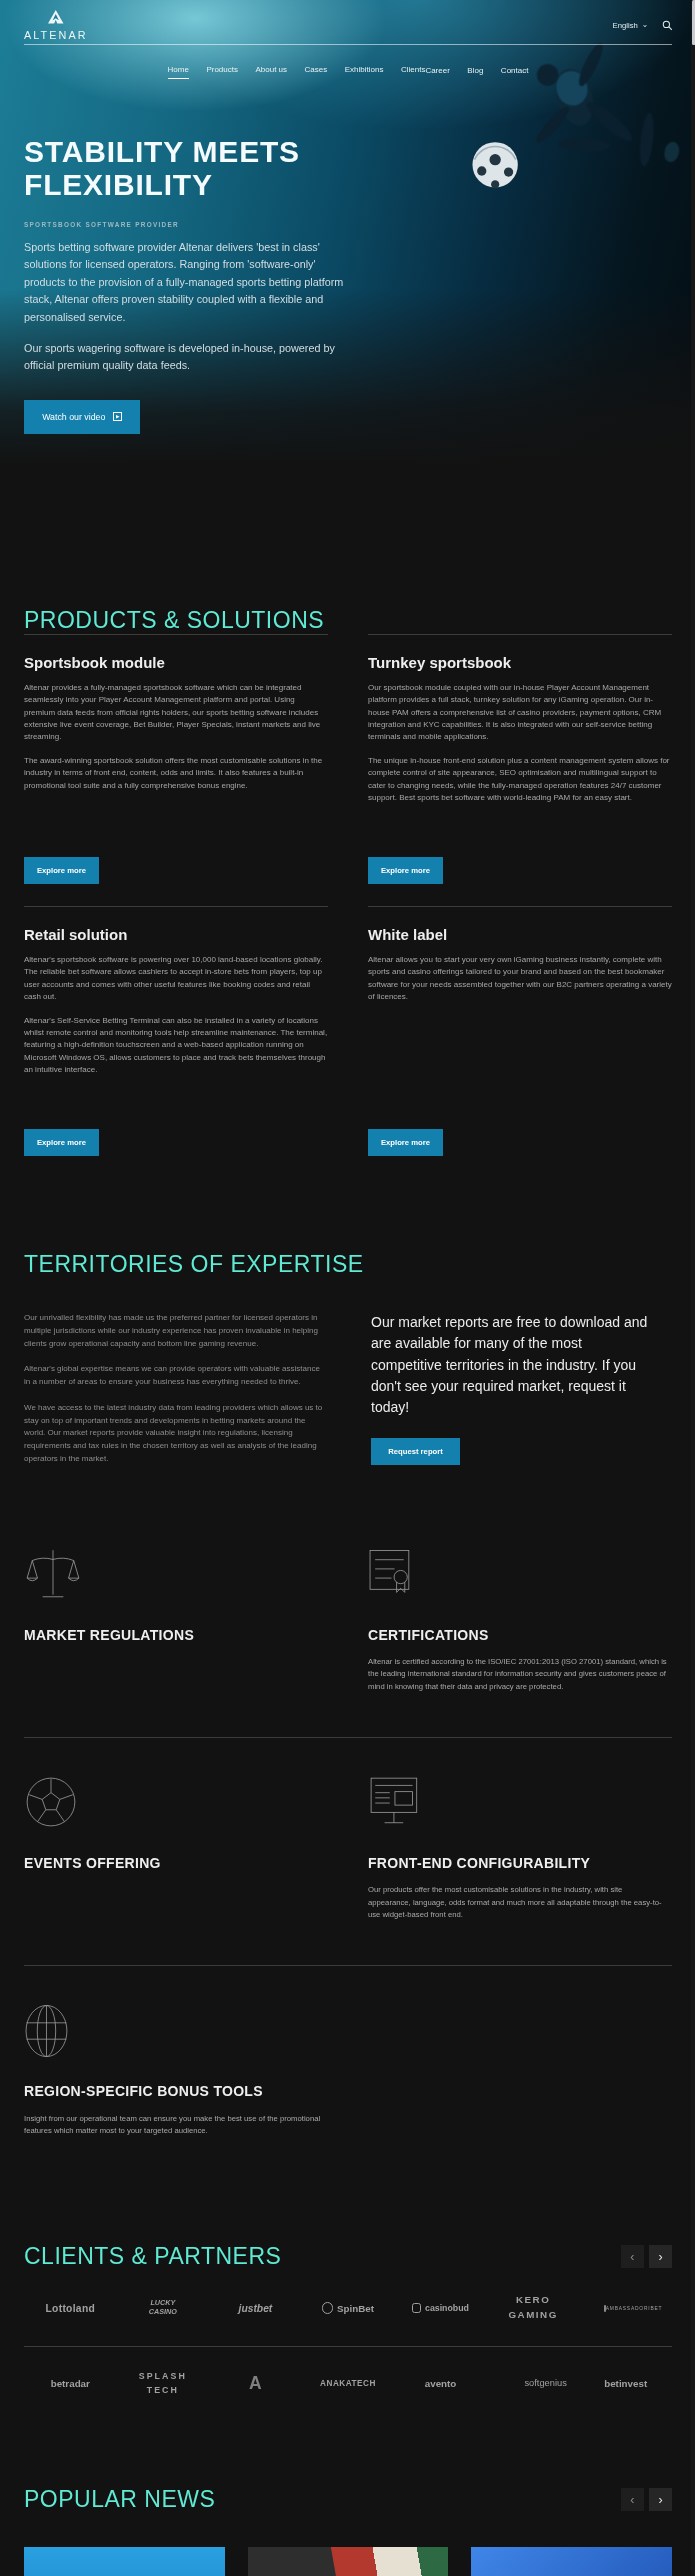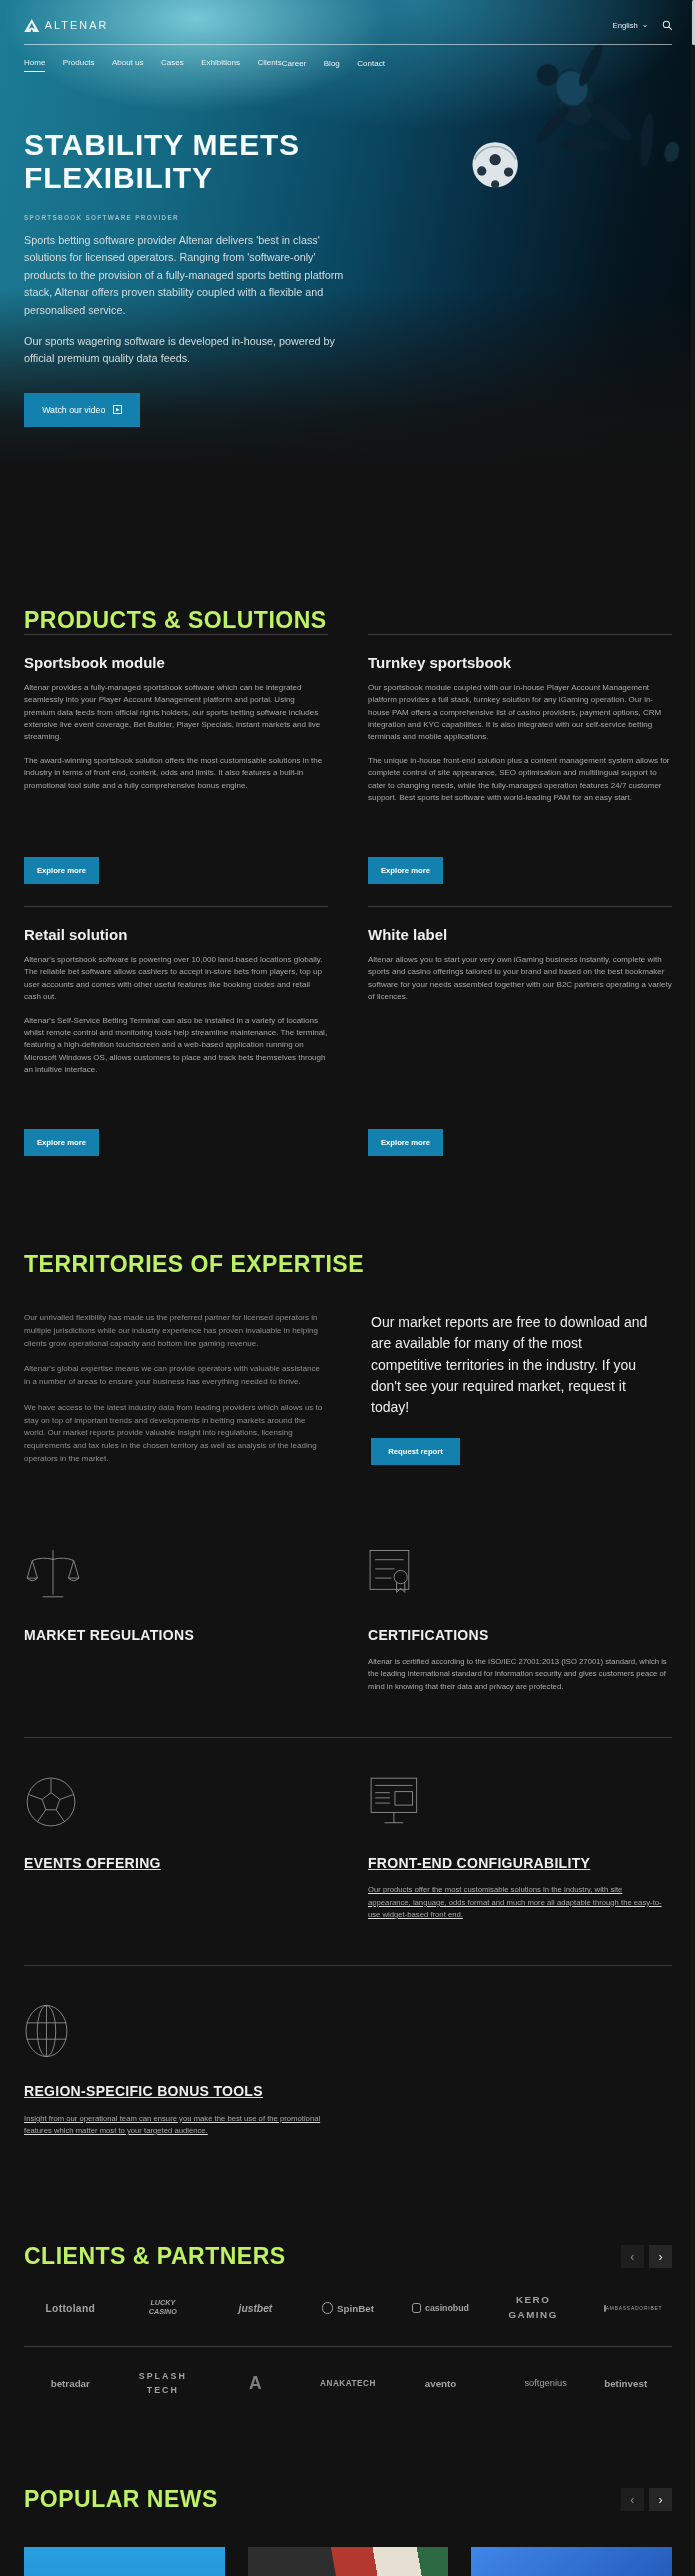--- a/index.html
+++ b/index.html
@@ -17,64 +17,64 @@
       radial-gradient(ellipse 319px 155px at 28% 4%, rgba(150,230,240,.75), transparent 60%),
       radial-gradient(ellipse 464px 216px at 60% 0%, rgba(60,170,200,.5), transparent 60%),
       linear-gradient(102deg, #1d7d97 0%, #146781 26%, #0b4a64 48%, #072c41 68%, #05161f 86%, #040d13 100%);
   }
   .hero:after { content:""; position:absolute; left:0; right:0; bottom:0; height:175px;
     background:linear-gradient(180deg, rgba(18,18,18,0) 0%, rgba(18,18,18,.85) 70%, #121212 100%); pointer-events:none; }
   .hero-art { position:absolute; top:10.3px; right:5.2px; width:268px; height:222px; z-index:1; }
 
   header { position:relative; z-index:5; padding-top:13.4px; }
   .brandrow { display:flex; justify-content:space-between; align-items:center; height:24px; }
-  .brand { display:flex; align-items:center; gap:5.2px; }
+  .brand { display:flex; align-items:center; gap:5.2px;flex-direction:column; }
   .brand-name { color:#eef6f8; font-size:10.8px; letter-spacing:2.1px; font-weight:500; }
   .hdr-right { display:flex; align-items:center; gap:13.4px; color:#e3edf0; }
   .lang { display:flex; align-items:center; gap:4.1px; font-size:7.7px; cursor:pointer; }
   .lang .chev { font-size:7.7px; line-height:4.1px; color:#cfe0e5; }
   .search-ic { cursor:pointer; display:flex; }
   .hdr-divider { height:0.5px; background:rgba(255,255,255,.55); margin-top:6.2px; }
-  .mainnav { display:flex; justify-content:flex-start; align-items:center; padding-top:14px; font-size:8px; }
+  .mainnav { display:flex; justify-content:center; align-items:center; padding-top:21px; font-size:8px; }
   .navset { display:flex; gap:17.5px; }
   .navset a { color:#e9f2f4; text-decoration:none; padding-bottom:3.6px; }
   .navset a.active { border-bottom:1px solid #fff; }
 
   .hero-content { position:relative; z-index:4; padding-top:56px; }
   .hero-content h1 { font-size:30px; line-height:1.12; letter-spacing:0.8px; font-weight:600; color:#f4fbfd; max-width:340px; }
   .eyebrow { margin-top:19.6px; font-size:6.4px; letter-spacing:1.3px; color:#9fb8c0; font-weight:600; }
   .hero-p { margin-top:10.3px; max-width:334px; font-size:10.8px; line-height:1.62; color:#d4dde1; font-weight:300; }
   .hero-p2 { margin-top:13.4px; max-width:319px; }
   .btn { background:#1480ad; color:#fff; border:none; cursor:pointer; font-family:inherit; }
   .watch-btn { margin-top:25px; width:116px; height:34px; font-size:8.8px; display:flex; align-items:center; justify-content:center; gap:7.2px; }
   .play-ic { display:inline-flex; align-items:center; justify-content:center; width:9.3px; height:9.3px; border:0.8px solid #fff; font-size:4.6px; padding-left:1px; }
 
   
-  h2.sec-title { font-size:23px; font-weight:700; letter-spacing:0.5px; color:#bef264; }
+  h2.sec-title { font-size:23px; font-weight:400; letter-spacing:0.5px; color:#5eead4; }
   .divider { height:0.5px; background:#3c3c3c; }
 
   
   .products { padding-top:143px; }
   .pgrid { display:grid; grid-template-columns:1fr 1fr; column-gap:40px; }
   .pcard { border-top:0.5px solid #3c3c3c; padding-top:18.5px; display:flex; flex-direction:column; min-height:272px; }
   .pcard h3 { font-size:15px; font-weight:600; color:#efefef; }
   .pcard p { margin-top:11.3px; font-size:8px; line-height:1.55; color:#a6a6a6; }
   .explore-btn { margin-top:auto; margin-bottom:21.6px; width:75px; height:27px; font-size:7.7px; font-weight:600; }
 
   
   .territories { padding-top:73px; }
   .tgrid { margin-top:34px; display:grid; grid-template-columns:1fr 1fr; column-gap:46px; }
   .tleft p { font-size:8px; line-height:1.62; color:#8d8d8d; margin-bottom:12.4px; }
   .promo { font-size:14px; line-height:1.52; color:#ececec; font-weight:300; max-width:278px; }
   .request-btn { margin-top:19.6px; width:89px; height:27px; font-size:7.7px; font-weight:600; }
 
   
   .features { padding-top:31px; }
   .f-row { display:grid; grid-template-columns:1fr 1fr; column-gap:40px; padding:37px 0 44px; }
-  .f-row + .f-row { border-top:0.5px solid #3a3a3a;text-decoration:underline; }
+  .f-row + .f-row { border-top:0.5px solid #3a3a3a; }
   .f-icon { height:57px; display:flex; align-items:flex-start; }
   .feature h3 { margin-top:23px; font-size:14px; font-weight:600; letter-spacing:0.3px; color:#efefef; }
   .feature p { margin-top:13.4px; font-size:7.7px; line-height:1.6; color:#a9a9a9; max-width:299px; }
 
   
   .clients { padding-top:62px; }
   .sec-head { display:flex; justify-content:space-between; align-items:center; }
   .arrows { display:flex; gap:5.2px; }
   .arrow { width:23px; height:23px; background:#1e1e1e; color:#8a8a8a; border:none; font-size:12.4px; cursor:pointer; font-family:inherit; }
   .arrow.next { background:#262626; color:#e8e8e8; }

